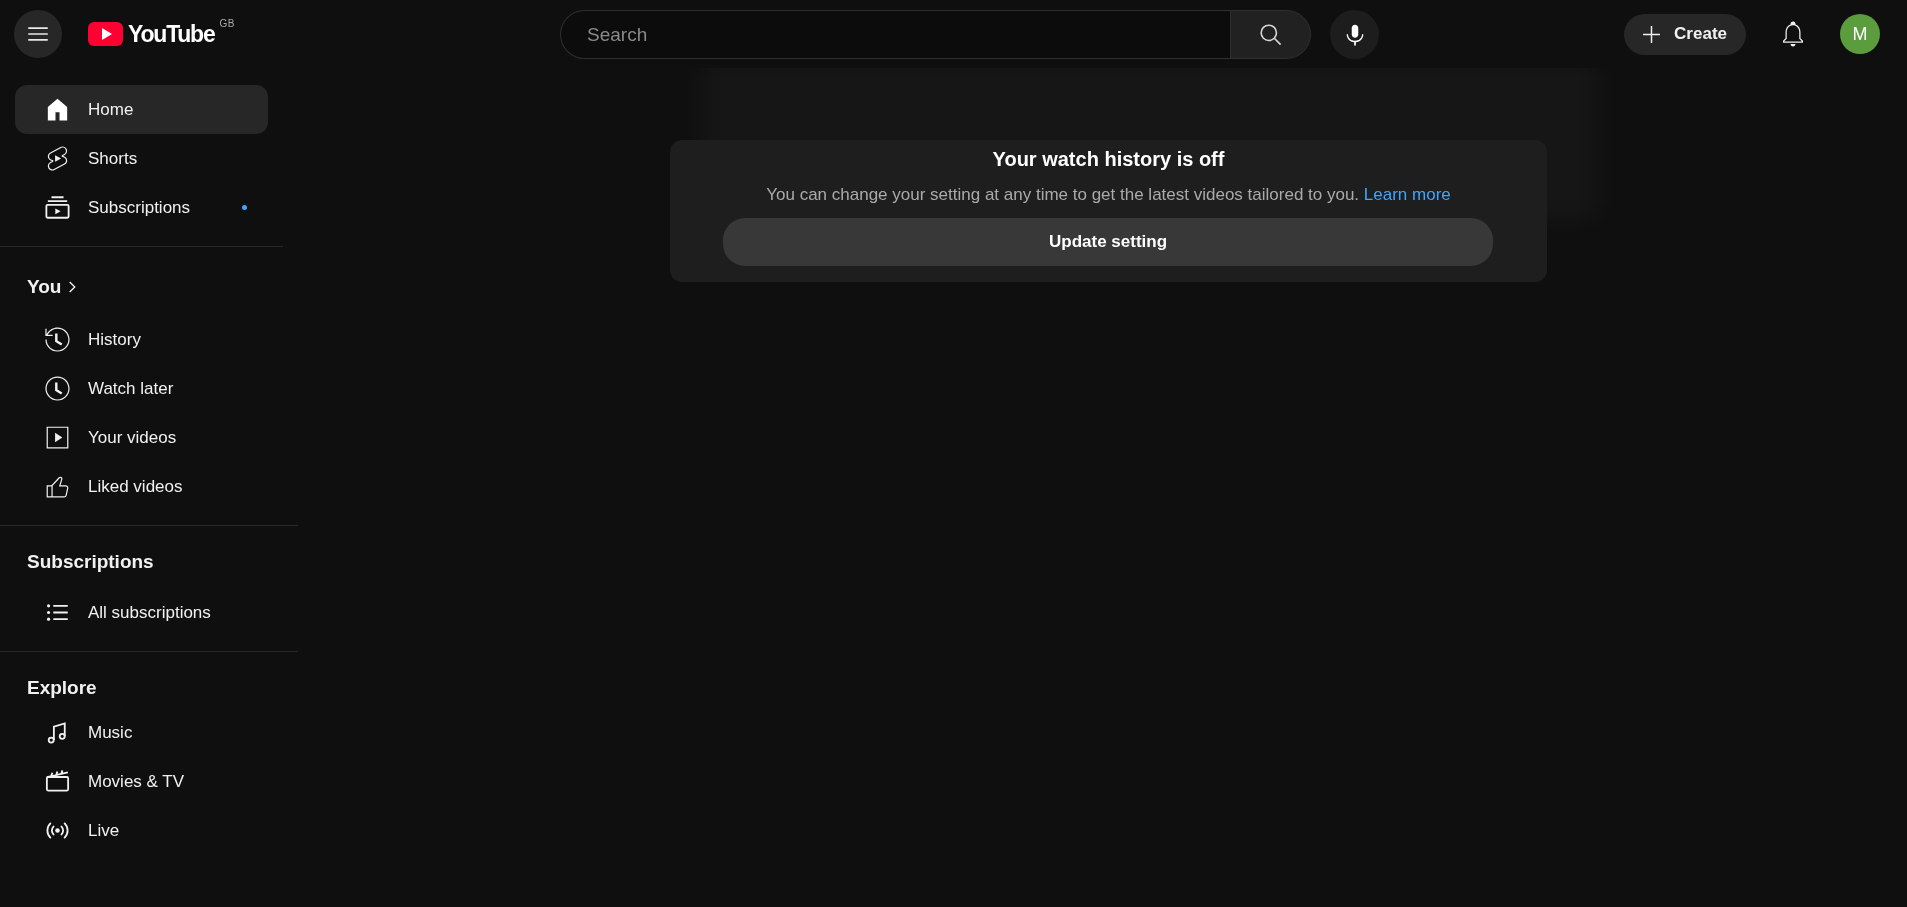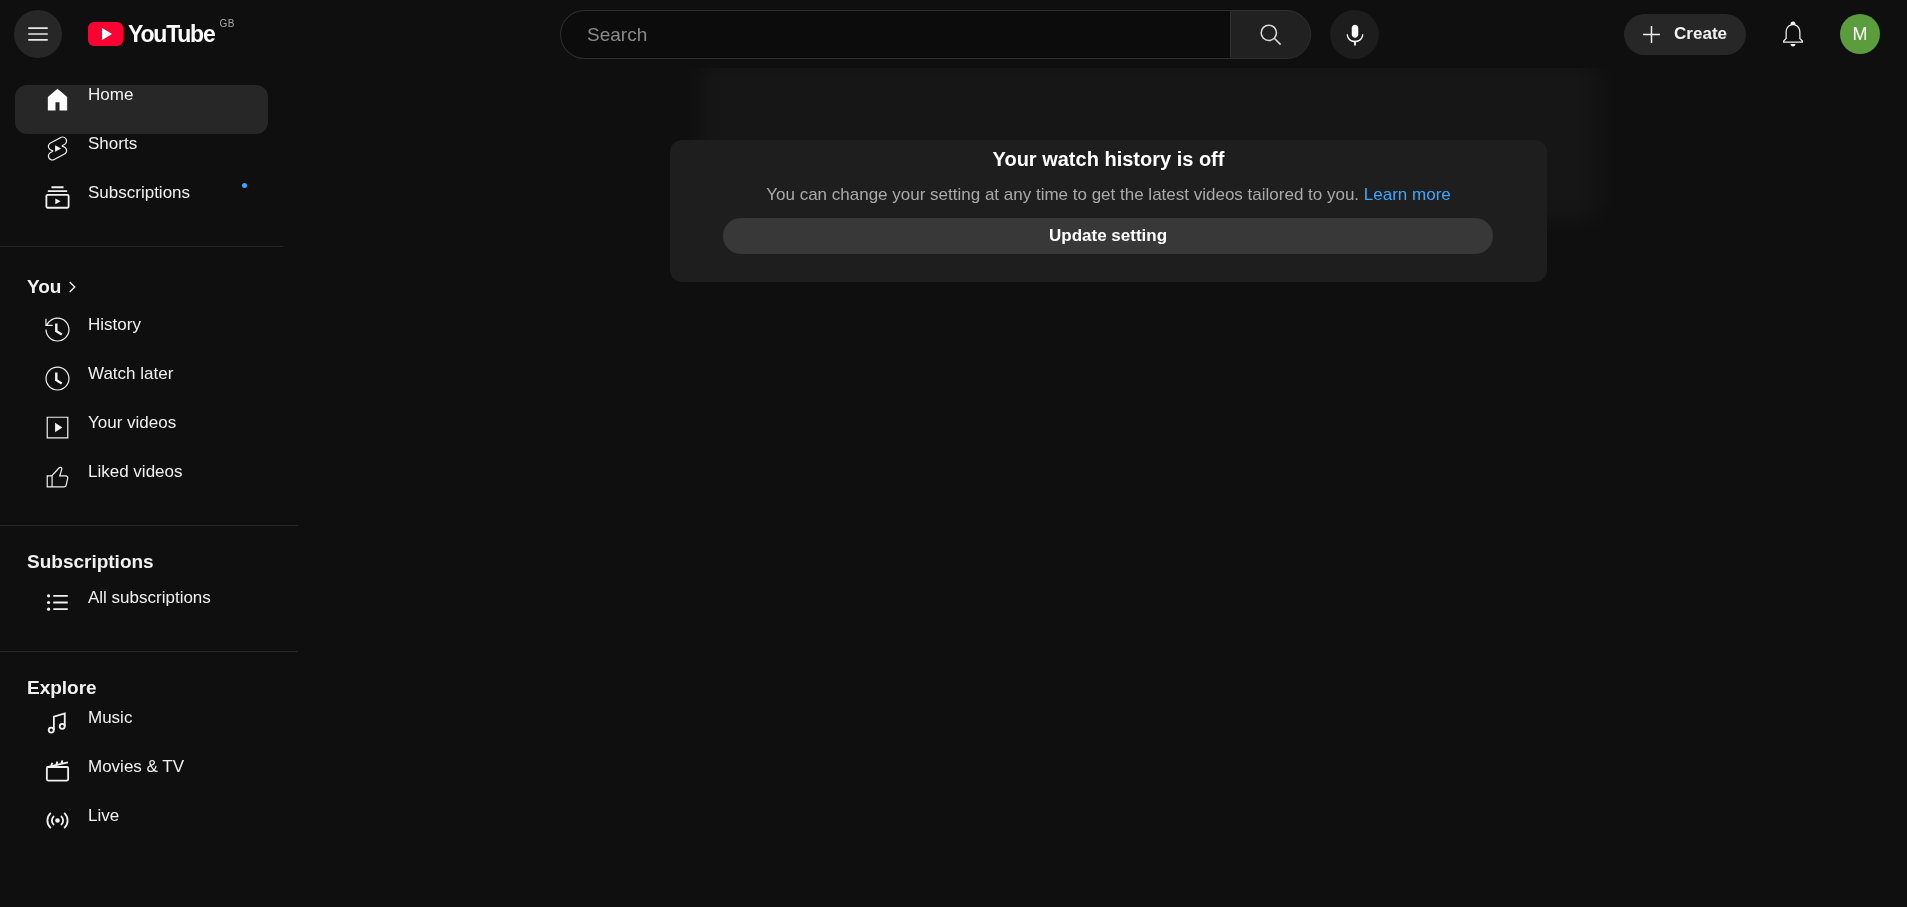--- a/index.html
+++ b/index.html
@@ -32,21 +32,21 @@
   .search-input::placeholder{color:#8a8a8a;}
   .search-btn{width:81px;height:49px;background:#212121;border:1px solid #2f2f2f;border-radius:0 25px 25px 0;display:flex;align-items:center;justify-content:center;cursor:pointer;}
   .mic-btn{width:49px;height:49px;margin-left:19px;border-radius:50%;background:#1d1d1d;border:none;display:flex;align-items:center;justify-content:center;cursor:pointer;}
   .tb-right{position:absolute;right:27px;top:0;height:68px;display:flex;align-items:center;}
   .create-btn{height:41px;padding:0 19px 0 14px;border-radius:21px;background:#272727;border:none;color:#f1f1f1;display:flex;align-items:center;gap:9px;font-size:17px;font-weight:600;cursor:pointer;font-family:inherit;}
   .bell-btn{background:none;border:none;margin-left:26px;width:42px;height:42px;display:flex;align-items:center;justify-content:center;cursor:pointer;}
   .avatar{width:40px;height:40px;border-radius:50%;background:var(--avatar_green);color:#fff;display:flex;align-items:center;justify-content:center;font-size:18px;font-weight:500;margin-left:26px;border:none;cursor:pointer;}
   
   .sidebar{position:absolute;left:0;top:68px;width:298px;height:839px;padding-top:17px;background:#0f0f0f;z-index:20;}
   .nav-item{
-    display:flex;align-items:flex-start;gap:16px;height:49px;margin:0 30px 0 15px;
+    display:flex;align-items:center;gap:16px;height:49px;margin:0 30px 0 15px;
     padding-left:28px;border-radius:12px;cursor:pointer;position:relative;
   }
   .nav-item.active{background:#272727;}
   .nav-item .label{font-size:17px;color:#f1f1f1;white-space:nowrap;}
   .nav-item .ic{width:29px;height:29px;flex:0 0 29px;}
   .dot{width:5px;height:5px;border-radius:50%;background:var(--accent);margin-left:auto;margin-right:21px;}
   .divider{height:1px;background:#282828;margin-top:14px;}
   .divider.d1{margin-right:15px;}
   .section-head{
     display:flex;align-items:center;gap:0;height:40px;padding-left:27px;
@@ -60,21 +60,21 @@
   .main{position:absolute;left:298px;top:68px;width:1609px;height:839px;}
   .glow{position:absolute;left:402px;top:-12px;width:900px;height:165px;border-radius:16px;background:rgba(255,255,255,0.030);filter:blur(14px);}
   .banner{
     position:absolute;left:372px;top:72px;width:877px;height:142px;background:#1e1e1e;
     border-radius:12px;text-align:center;
   }
   .banner h2{font-size:20px;font-weight:700;color:#fff;margin-top:8px;}
   .banner p{font-size:17px;color:#aaaaaa;margin-top:14px;}
   .banner p a{color:var(--accent);text-decoration:none;cursor:pointer;}
   .update-btn{
-    position:absolute;left:53px;right:54px;top:78px;height:36px;border-radius:22px;
+    position:absolute;left:53px;right:54px;top:78px;height:48px;border-radius:22px;
     background:#383838;border:none;color:#fff;font-size:17px;font-weight:600;cursor:pointer;
     font-family:inherit;
   }
 </style>
 </head>
 <body>
 
 <header class="topbar">
   <div class="tb-left">
     <button class="burger">

